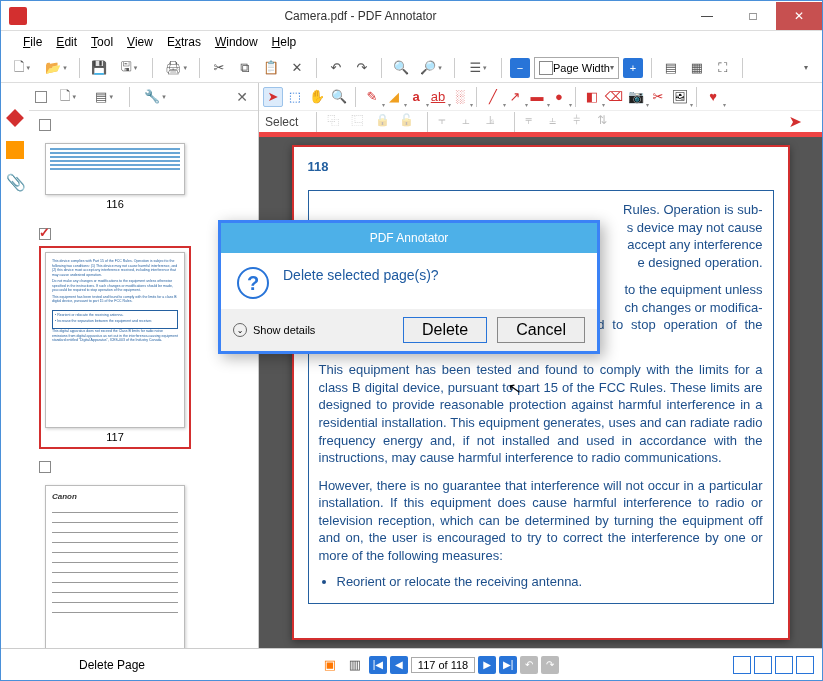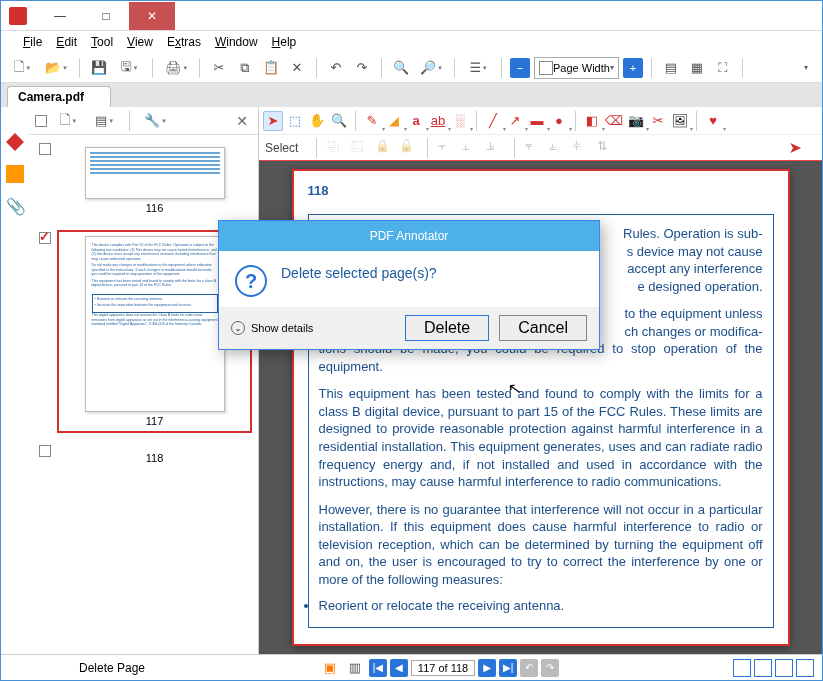--- a/index.html
+++ b/index.html
@@ -35,21 +35,21 @@
 .side-tabs .st.orange { background: #ff9800; }
 .side-tabs .st.clip { font-size: 16px; color: #3a6fbf; }
 
 
 .thumb-panel { width: 230px; border-right: 1px solid #ccc; display: flex; flex-direction: column; }
 .thumb-toolbar { height: 28px; display: flex; align-items: center; padding: 0 6px; gap: 6px; border-bottom: 1px solid #ddd; }
 .thumb-toolbar .small-cb { width: 12px; height: 12px; border: 1px solid #888; }
 .thumb-toolbar .tclose { margin-left: auto; font-size: 14px; color: #666; padding: 0 4px; }
 .thumb-scroll { flex: 1; overflow-y: auto; padding: 6px 2px 6px 2px; background: #fff; position:relative; }
 .thumb-scroll::-webkit-scrollbar{width:18px;} .thumb-scroll::-webkit-scrollbar-track{background:#f0f0f0;border-left:1px solid #ddd;} .thumb-scroll::-webkit-scrollbar-thumb{background:#c8c8c8;border:1px solid #aaa;}
-.thumb-item { display: flex; gap: 6px; align-items: flex-start; margin-bottom: 10px; padding: 0 4px 0 8px;}
+.thumb-item { display: flex; gap: 6px; align-items: flex-start; margin-bottom: 10px; padding: 0 4px 0 8px; flex-direction: column;}
 .thumb-item .cb { width: 12px; height: 12px; border: 1px solid #888; margin-top: 2px; flex-shrink: 0; position:relative;}
 .thumb-item.checked .cb { background:#fff;}
 .thumb-item.checked .cb::after{content:"✓"; position:absolute; top:-4px; left:-1px; color:#d32f2f; font-size:13px; font-weight:bold;}
 .thumb-item .page { width: 140px; background: #fff; border: 1px solid #bbb; box-shadow: 1px 1px 3px rgba(0,0,0,.2); margin: 0 auto; display: flex; flex-direction: column; }
 .thumb-item.selected .page-wrap { border: 2px solid #d32f2f; padding: 4px; }
 .thumb-item .page-wrap { padding: 6px; flex: 1; text-align: center; }
 .thumb-item .num { font-size: 11px; margin-top: 3px; text-align: center; }
 .page116 { height: 52px; padding: 4px; display: grid; grid-template-columns: 1fr 1fr 1fr; gap: 2px; }
 .page116 div { border: 1px solid #6aa7d6; background: #dbeaf5; }
 .page117 { height: 176px; padding: 6px; font-size: 3.5px; color: #2460a0; line-height: 1.3; text-align: left; overflow:hidden;}
@@ -62,64 +62,65 @@
 
 .viewer { flex: 1; display: flex; flex-direction: column; min-width: 0;}
 .annot-toolbar { height: 28px; display: flex; align-items: center; padding: 0 4px; gap: 2px; border-bottom: 1px solid #eee; }
 .annot-toolbar .abtn { width: 20px; height: 20px; display: flex; align-items: center; justify-content: center; font-size: 13px; position: relative; }
 .annot-toolbar .abtn.dd::after{content:"▾"; font-size:6px; position:absolute; bottom:-1px; right:-3px; color:#888;}
 .annot-toolbar .sel { border: 1px solid #9cc3ea; background: #dcebfb; border-radius: 2px; }
 .red { color: #d32f2f; }
 .orange { color: #ff7700; }
 .blue { color: #2874d8; }
 .yellow{color:#f0a020;}
-.annot-toolbar2 { height: 26px; display: flex; align-items: center; padding: 0 6px; gap: 6px; font-size: 12px; color: #444; border-bottom: 1px solid #ef4444; }
+.annot-toolbar2 { height: 26px; display: flex; align-items: center; padding: 0 6px; gap: 6px; font-size: 12px; color: #444; border-bottom: 5px solid #ef4444; }
 .annot-toolbar2 .label{ margin-right: 8px;}
 .annot-toolbar2 .gbtn { width: 18px; height: 18px; opacity: .35; font-size: 12px;}
 .annot-toolbar2 .arrow-cursor{margin-left:auto; margin-right: 14px; color:#d32f2f; font-size:16px;}
 
 .page-view { flex: 1; background: #555; overflow: auto; padding: 8px; display: flex; justify-content:center; }
 .page-view .doc { width: 498px; background: #fff; box-shadow: 0 2px 8px rgba(0,0,0,.4); padding: 12px 14px; font-size: 13px; color: #1d4f8b; border:2px solid #d32f2f;}
 .doc .pnum { font-size: 13px; font-weight: bold; margin-bottom: 16px; color:#2460a0;}
 .doc .body { font-family: Arial,sans-serif; text-align: justify; border:1px solid #2460a0; padding: 10px;}
 .doc .body p { margin-bottom: 10px; line-height: 1.35; }
-.doc .body ul { }
+.doc .body ul { margin-left: 18px; }
 .doc .body li { margin-bottom: 4px; list-style: disc; }
 
-.statusbar { height: 26px; border-top: 1px solid #ccc; display: flex; align-items: center; padding: 0 8px; font-size: 12px; gap: 8px; }
+.statusbar { height: 32px; border-top: 1px solid #ccc; display: flex; align-items: center; padding: 0 8px; font-size: 12px; gap: 8px; }
 .statusbar .status-label { flex: 0 0 auto; margin-left: 70px;}
 .statusbar .center-nav { margin-left: auto; display: flex; align-items: center; gap: 3px; }
 .statusbar .nav-btn { width: 18px; height: 18px; background: #2874d8; color: #fff; display: flex; align-items: center; justify-content: center; font-size: 10px; border-radius: 2px; }
 .statusbar .nav-btn.grey{background:#bbb;}
 .statusbar .page-box { border: 1px solid #aaa; padding: 1px 6px; font-size: 11px; }
 .statusbar .view-btns { margin-left: auto; display: flex; gap: 3px; }
 .statusbar .vbtn { width: 18px; height: 18px; border: 1px solid #2874d8; }
 
 
-.dialog { position: absolute; left: 218px; top: 220px; width: 382px; background: #fff; border: 1px solid #3b82f6; box-shadow: 4px 4px 14px rgba(0,0,0,.3); z-index: 100; }
+.dialog { position: absolute; left: 218px; top: 220px; width: 382px; background: #fff; border: 3px solid #3b82f6; box-shadow: 4px 4px 14px rgba(0,0,0,.3); z-index: 100; }
 .dialog .dlg-title { height: 30px; background: #4db0e8; color: #fff; display: flex; align-items: center; justify-content: center; font-size: 12px; }
 .dialog .dlg-body { padding: 14px 16px 10px; display: flex; gap: 14px; }
 .dialog .qicon { width: 32px; height: 32px; border: 2px solid #2874d8; border-radius: 50%; color: #2874d8; font-size: 20px; font-weight: bold; display: flex; align-items: center; justify-content: center; flex-shrink: 0; }
 .dialog .msg h3 { color: #1e5aa0; font-size: 14px; font-weight: normal; margin-bottom: 10px; }
 .dialog .msg p { font-size: 11px; color: #333; }
 .dialog .dlg-foot { background: #f0f0f0; padding: 8px 12px; display: flex; align-items: center; gap: 10px; }
 .dialog .show-det { font-size: 11px; display: flex; align-items: center; gap: 6px; }
 .dialog .show-det .chev { width: 14px; height: 14px; border: 1px solid #666; border-radius: 50%; display: flex; align-items: center; justify-content: center; font-size: 8px; }
 .dialog .dlg-foot .spacer { flex: 1; }
 .dialog .dbtn { border: 1px solid #888; background: #eee; padding: 3px 18px; font-size: 16px; }
 .dialog .dbtn.primary { border: 1px solid #2874d8; }
 .cursor { position: absolute; left: 508px; top: 379px; font-size: 16px; z-index: 200; color: #000; transform: rotate(-10deg);}
 </style>
 </head>
 <body>
 
 <div class="window">
 
   <div class="titlebar">
     <div class="app-icon"></div>
+    <div class="title">Camera.pdf - PDF Annotator</div>
     <div class="win-btns">
       <div>—</div>
       <div>□</div>
       <div class="close">✕</div>
     </div>
   </div>
 
   <div class="menubar">
     <span><u>F</u>ile</span>
     <span><u>E</u>dit</span>
@@ -160,25 +161,20 @@
     </div>
     <div class="blue-btn">+</div>
     <div class="sep"></div>
     <div class="tbtn">▤</div>
     <div class="tbtn">▦</div>
     <div class="tbtn">⛶</div>
     <div class="sep"></div>
     <div class="far-right"></div>
   </div>
 
-  <div class="tabstrip">
-    <div class="tab">
-      <span>Camera.pdf</span>
-    </div>
-  </div>
 
   <div class="content">
 
     <div class="side-tabs">
       <div class="st red"></div>
       <div class="st orange"></div>
       <div class="st clip">📎</div>
     </div>
 
     <div class="thumb-panel">
@@ -220,20 +216,34 @@
               </div>
               <p>This digital apparatus does not exceed the Class B limits for radio noise emissions from digital apparatus as set out in the interference-causing equipment standard entitled "Digital Apparatus", ICES-003 of the Industry Canada.</p>
             </div>
             <div class="num">117</div>
           </div>
         </div>
 
         <div class="thumb-item">
           <div class="cb"></div>
           <div class="page-wrap">
+            <div class="page page118">
+              <div class="logo">Canon</div>
+              <div class="line"></div>
+                <div class="line"></div>
+                <div class="line"></div>
+              <div class="line"></div>
+                <div class="line"></div>
+                <div class="line"></div>
+              <div class="line"></div>
+                <div class="line"></div>
+                <div class="line"></div>
+              <div class="line"></div>
+                <div class="line"></div>
+            </div>
             <div class="num">118</div>
           </div>
         </div>
 
       </div>
     </div>
 
     <div class="viewer">
       <div class="annot-toolbar">
         <div class="abtn sel red">➤</div>

